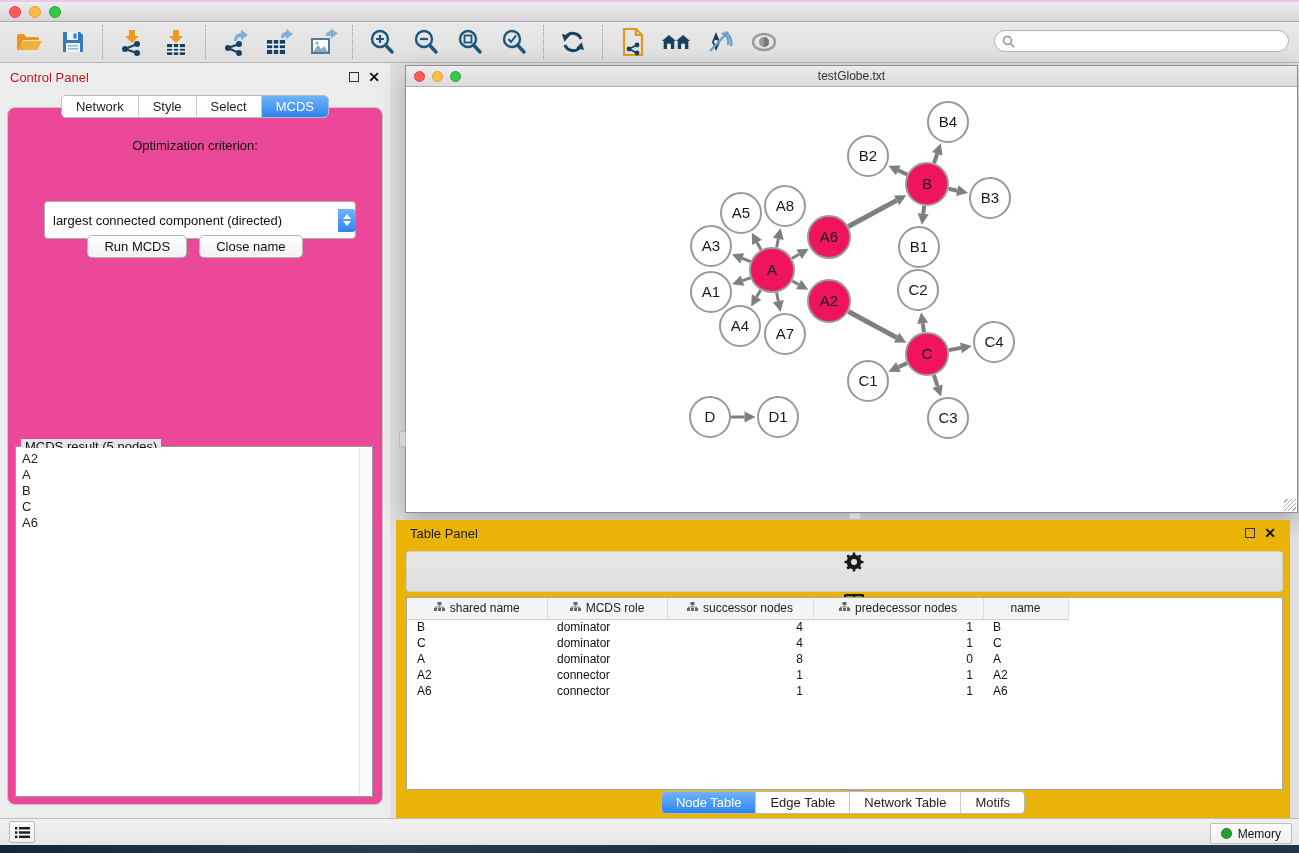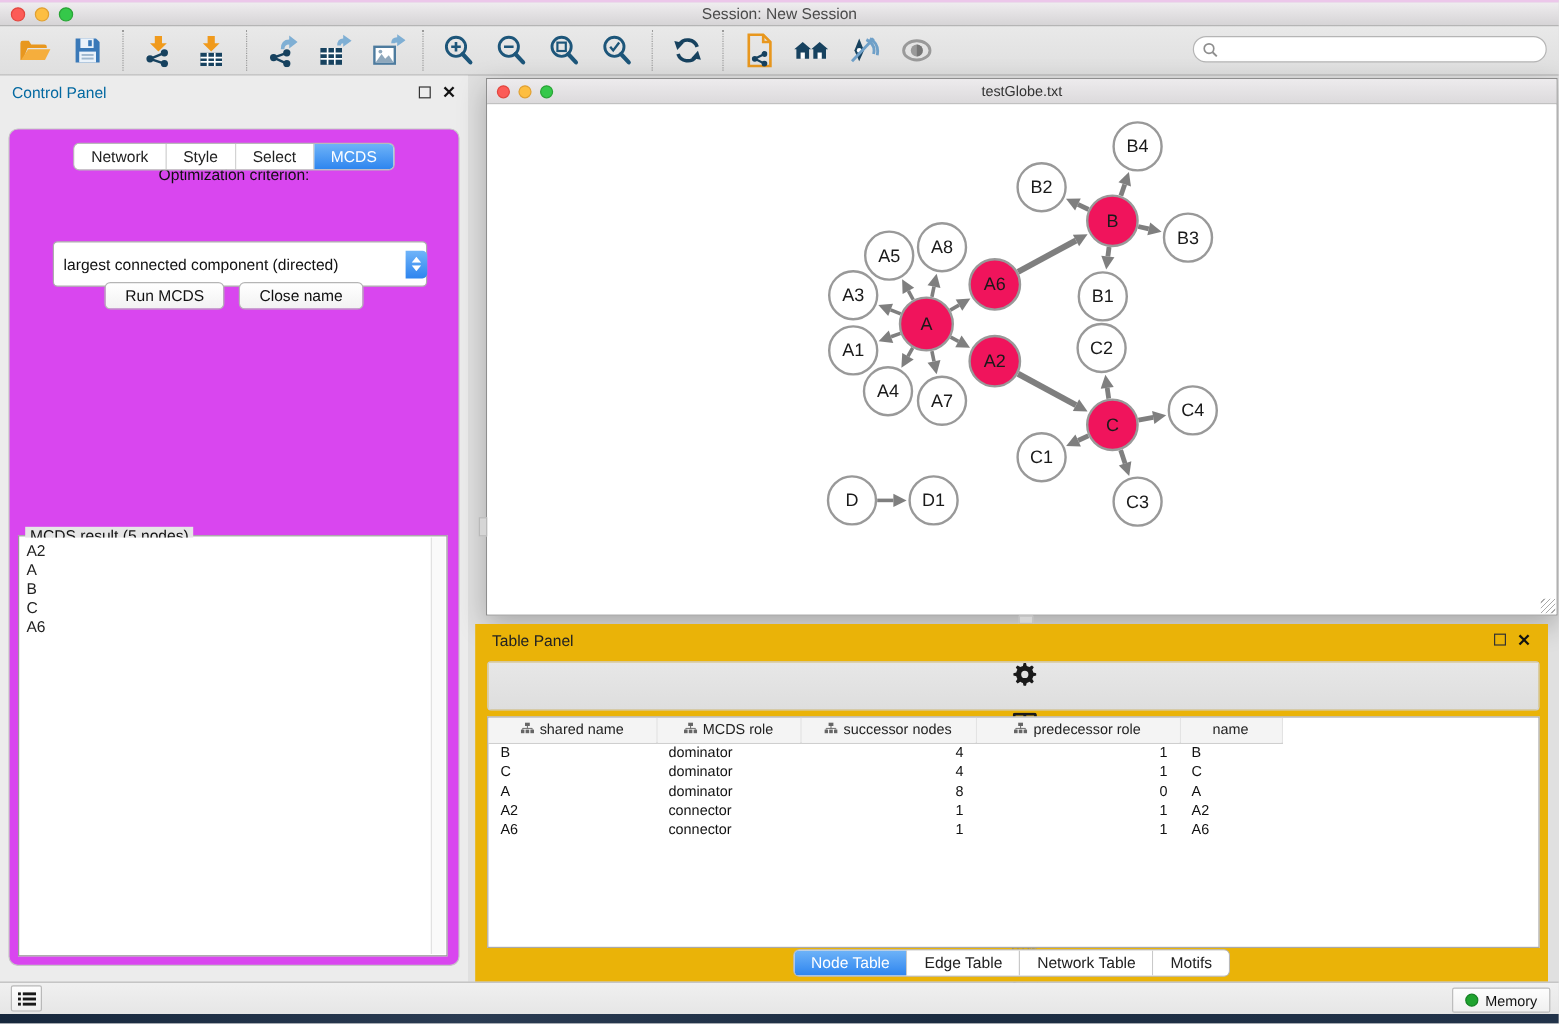--- a/index.html
+++ b/index.html
@@ -25,31 +25,31 @@
   .tb-sep { width:1px; height:34px; border-left:1px dotted #9A9A9A; }
   .tb-btn { width:30px; height:30px; display:flex; align-items:center; justify-content:center; }
   .search-wrap { position:absolute; right:10px; top:8px; }
   .search-box { width:295px; height:22px; border:1px solid #B5B5B5; border-radius:11px; background:#fff;
     display:flex; align-items:center; padding-left:7px; }
   .search-box input { border:none; outline:none; flex:1; font-size:12px; background:transparent; margin-left:4px; font-family:"Liberation Sans",sans-serif;}
 
   
   .control-panel { position:absolute; left:0; top:63px; width:390px; height:755px; background:#ECECEC; }
   .cp-header { height:28px; display:flex; align-items:center; padding:0 10px; }
-  .cp-title { font-size:13px; color:#0369a1; }
+  .cp-title { font-size:13px; color:#b91c1c; }
   .panel-header-icons { margin-left:auto; display:flex; align-items:center; gap:9px; }
   .float-icon { width:10px; height:10px; border:1.5px solid #333; background:transparent; }
   .close-icon { font-size:14px; font-weight:bold; color:#111; line-height:10px; }
   .cp-tabs { position:absolute; left:0; right:0; top:32px; display:flex; justify-content:center; z-index:3; }
-  .seg { display:flex; border:1px solid #B9B9B9; border-radius:5px; overflow:hidden; background:#fff; height:23px;margin-top:24px; }
+  .seg { display:flex; border:1px solid #B9B9B9; border-radius:5px; overflow:hidden; background:#fff; height:23px; }
   .seg .tab { padding:3px 14px; font-size:13px; color:#222; background:#fff; border-right:1px solid #C9C9C9; display:flex; align-items:center; }
   .seg .tab:last-child { border-right:none; }
   .seg .tab.active { background:linear-gradient(#6EB3F8,#2E85EF); color:#fff; }
   .cp-content { position:absolute; left:7px; right:7px; top:44px; bottom:13px;
-    background:#d946ef; border:1px solid #C6C6C6; border-radius:8px; }
+    background:#ec4899; border:1px solid #C6C6C6; border-radius:8px; }
   .opt-label { text-align:center; margin-top:30px; font-size:13px; color:#111; }
   .dropdown { position:absolute; left:36px; right:26px; top:93px; height:38px; background:#fff;
     border:1px solid #ADADAD; border-radius:4px; display:flex; align-items:center; }
   .dropdown .dd-text { flex:1; padding-left:8px; font-size:13px; color:#111; white-space:nowrap; overflow:hidden; }
   .dd-arrows { width:18px; height:23px; margin:-1px -1px -1px 0; border-radius:0 4px 4px 0;
     background:linear-gradient(#6FB4F9,#2E85EF); display:flex; flex-direction:column; align-items:center; justify-content:center; gap:2px; }
   .dd-arrows svg { display:block; }
   .cp-buttons { position:absolute; left:0; right:0; top:127px; display:flex; justify-content:center; gap:12px; }
   .btn { background:linear-gradient(#FFFFFF,#F2F2F2); border:1px solid #B5B5B5; border-radius:5px;
     padding:3px 16px; font-size:13px; color:#111; height:23px; display:flex; align-items:center; }
@@ -109,21 +109,20 @@
 </style>
 </head>
 <body>
 
 <div class="titlebar">
   <div class="traffic">
     <div class="tl red"></div>
     <div class="tl yellow"></div>
     <div class="tl green"></div>
   </div>
-  <div class="titlebar-title">Session: New Session</div>
 </div>
 
 <div class="toolbar">
   <div class="tb-group">
     <div class="tb-btn">
       <svg width="28" height="24" viewBox="0 0 28 24">
           <path d="M2 20 L2 6 Q2 4 4 4 L9 4 L11 7 L22 7 Q24 7 24 9 L24 10 L8 10 L4 20 Z" fill="#E8971E"></path>
           <path d="M8.5 11 L27 11 L22.5 20 L2.5 20 Z" fill="#F5AE3D"></path>
         </svg>
     </div>
@@ -528,21 +527,21 @@
               <span class="th-inner">
                 <span><svg width="11" height="10" viewBox="0 0 11 10">
                     <g fill="#666">
                       <rect x="3.5" y="0" width="4" height="3"></rect>
                       <rect x="0" y="6" width="3" height="3"></rect>
                       <rect x="4" y="6" width="3" height="3"></rect>
                       <rect x="8" y="6" width="3" height="3"></rect>
                     </g>
                     <path d="M5.5 3 V5 M1.5 6 V5 H9.5 V6" stroke="#666" stroke-width="0.8" fill="none"></path>
                   </svg></span>
-                <span>predecessor role</span>
+                <span>predecessor nodes</span>
               </span>
             </th>
             <th style="width: 85px;">
               <span class="th-inner">
                 <span>name</span>
               </span>
             </th>
           </tr>
         </thead>
         <tbody>

